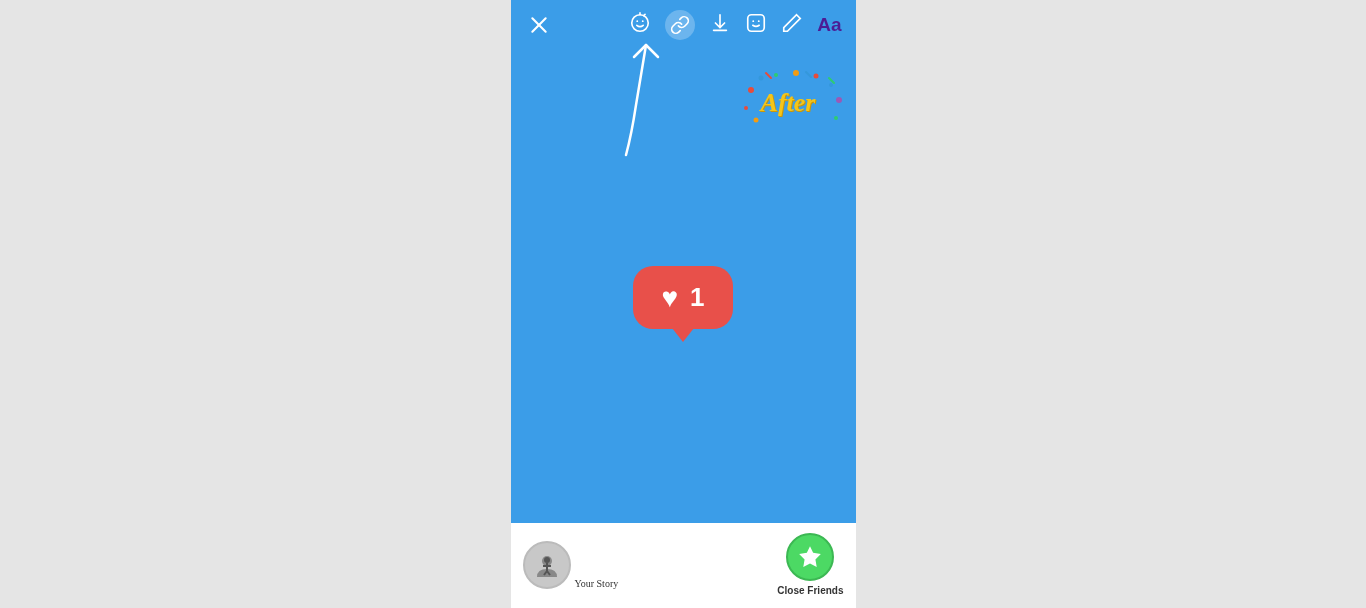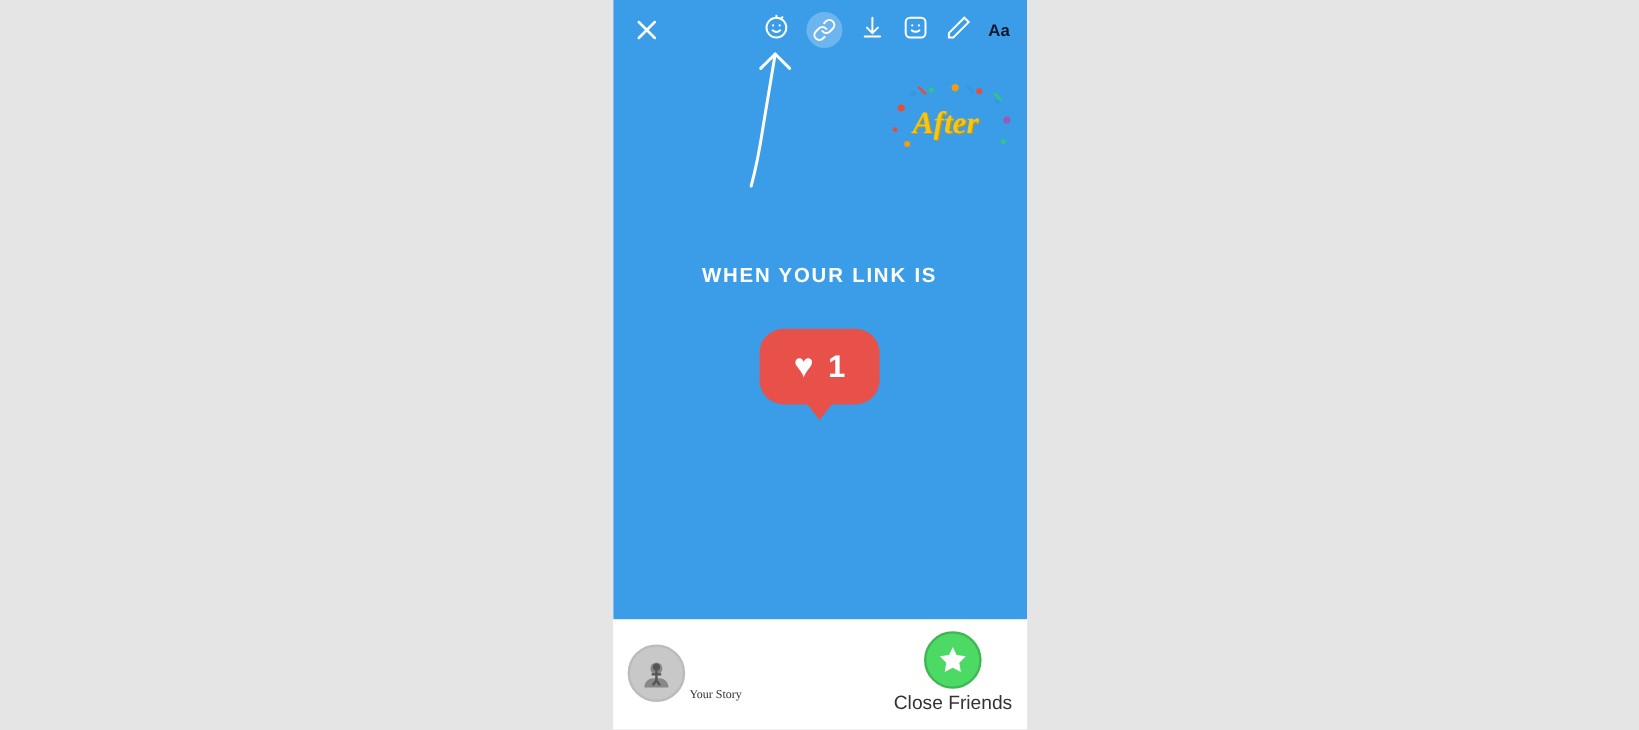--- a/index.html
+++ b/index.html
@@ -71,21 +71,21 @@
               <path d="M8.5 14.5 Q12 17 15.5 14.5" stroke-linecap="round"></path>
             </svg>
           </div>
 
           <div style="cursor:pointer;">
             <svg viewBox="0 0 24 24" width="22" height="22" fill="none" stroke="white" stroke-width="1.8" stroke-linecap="round">
               <path d="M17 3l4 4L7 21H3v-4L17 3z"></path>
             </svg>
           </div>
 
-          <div style="cursor:pointer;color:#0f172a;font-size:14px;font-weight:700;">Aa</div>
+          <div style="cursor:pointer;color:#4c1d95;font-size:19px;font-weight:700;">Aa</div>
         </div>
       </div>
 
       <svg style="position:absolute;top:35px;left:75px;width:110px;height:130px;" viewBox="0 0 110 130">
         <path d="M 60 10 C 60 10 55 40 50 70 C 47 90 44 105 40 120" fill="none" stroke="white" stroke-width="2.5" stroke-linecap="round"></path>
 
         <path d="M 60 10 L 48 22 M 60 10 L 72 22" fill="none" stroke="white" stroke-width="2.5" stroke-linecap="round"></path>
       </svg>
 
       <div style="position:absolute;top:80px;right:30px;text-align:center;">
@@ -105,21 +105,20 @@
 
             <line x1="25" y1="3" x2="30" y2="8" stroke="#e74c3c" stroke-width="2" stroke-linecap="round"></line>
             <line x1="65" y1="2" x2="70" y2="7" stroke="#3498db" stroke-width="2" stroke-linecap="round"></line>
             <line x1="88" y1="8" x2="93" y2="13" stroke="#2ecc71" stroke-width="2" stroke-linecap="round"></line>
           </svg>
           <div style="font-size:26px;font-style:italic;font-weight:bold;color:#f5c518;font-family:Georgia,serif;text-shadow:1px 1px 0 #c8960a;position:relative;z-index:1;padding:8px 10px;">After</div>
         </div>
       </div>
 
       <div style="text-align:center;margin-bottom:24px;margin-top:60px;">
-        <div style="font-size:17px;font-weight:800;color:#fff;letter-spacing:1.5px;text-transform:uppercase;margin-bottom:2px;">WHEN YOUR LINK IS</div>
       </div>
 
       <div style="position:relative;background:#e8504a;border-radius:20px;padding:16px 28px;display:flex;align-items:center;gap:12px;margin-top:8px;">
         <div style="color:#fff;font-size:28px;line-height:1;">♥</div>
         <div style="color:#fff;font-size:26px;font-weight:700;">1</div>
 
         <div style="position:absolute;bottom:-13px;left:50%;transform:translateX(-50%);width:0;height:0;border-left:11px solid transparent;border-right:11px solid transparent;border-top:14px solid #e8504a;"></div>
       </div>
 
     </div>
@@ -143,21 +142,21 @@
         <div style="font-size:10px;color:#333;text-align:center;font-weight:500;">Your Story</div>
       </div>
 
       <div style="display:flex;flex-direction:column;align-items:center;gap:4px;cursor:pointer;min-width:62px;">
         <div style="width:48px;height:48px;border-radius:50%;background:#4cd964;display:flex;align-items:center;justify-content:center;border:2px solid #3cb853;">
 
           <svg width="26" height="26" viewBox="0 0 24 24" fill="white">
             <path d="M12 2l2.9 6.1L22 9.2l-5 5 1.2 7.1L12 18l-6.2 3.3L7 14.2 2 9.2l7.1-1.1z"></path>
           </svg>
         </div>
-        <div style="font-size:16px;color:#333;text-align:center;font-weight:400;">Close Friends</div>
+        <div style="font-size:10px;color:#333;text-align:center;font-weight:700;">Close Friends</div>
       </div>
 
 
     </div>
 
   </div>
 
 </div>
 
 </body></html>

